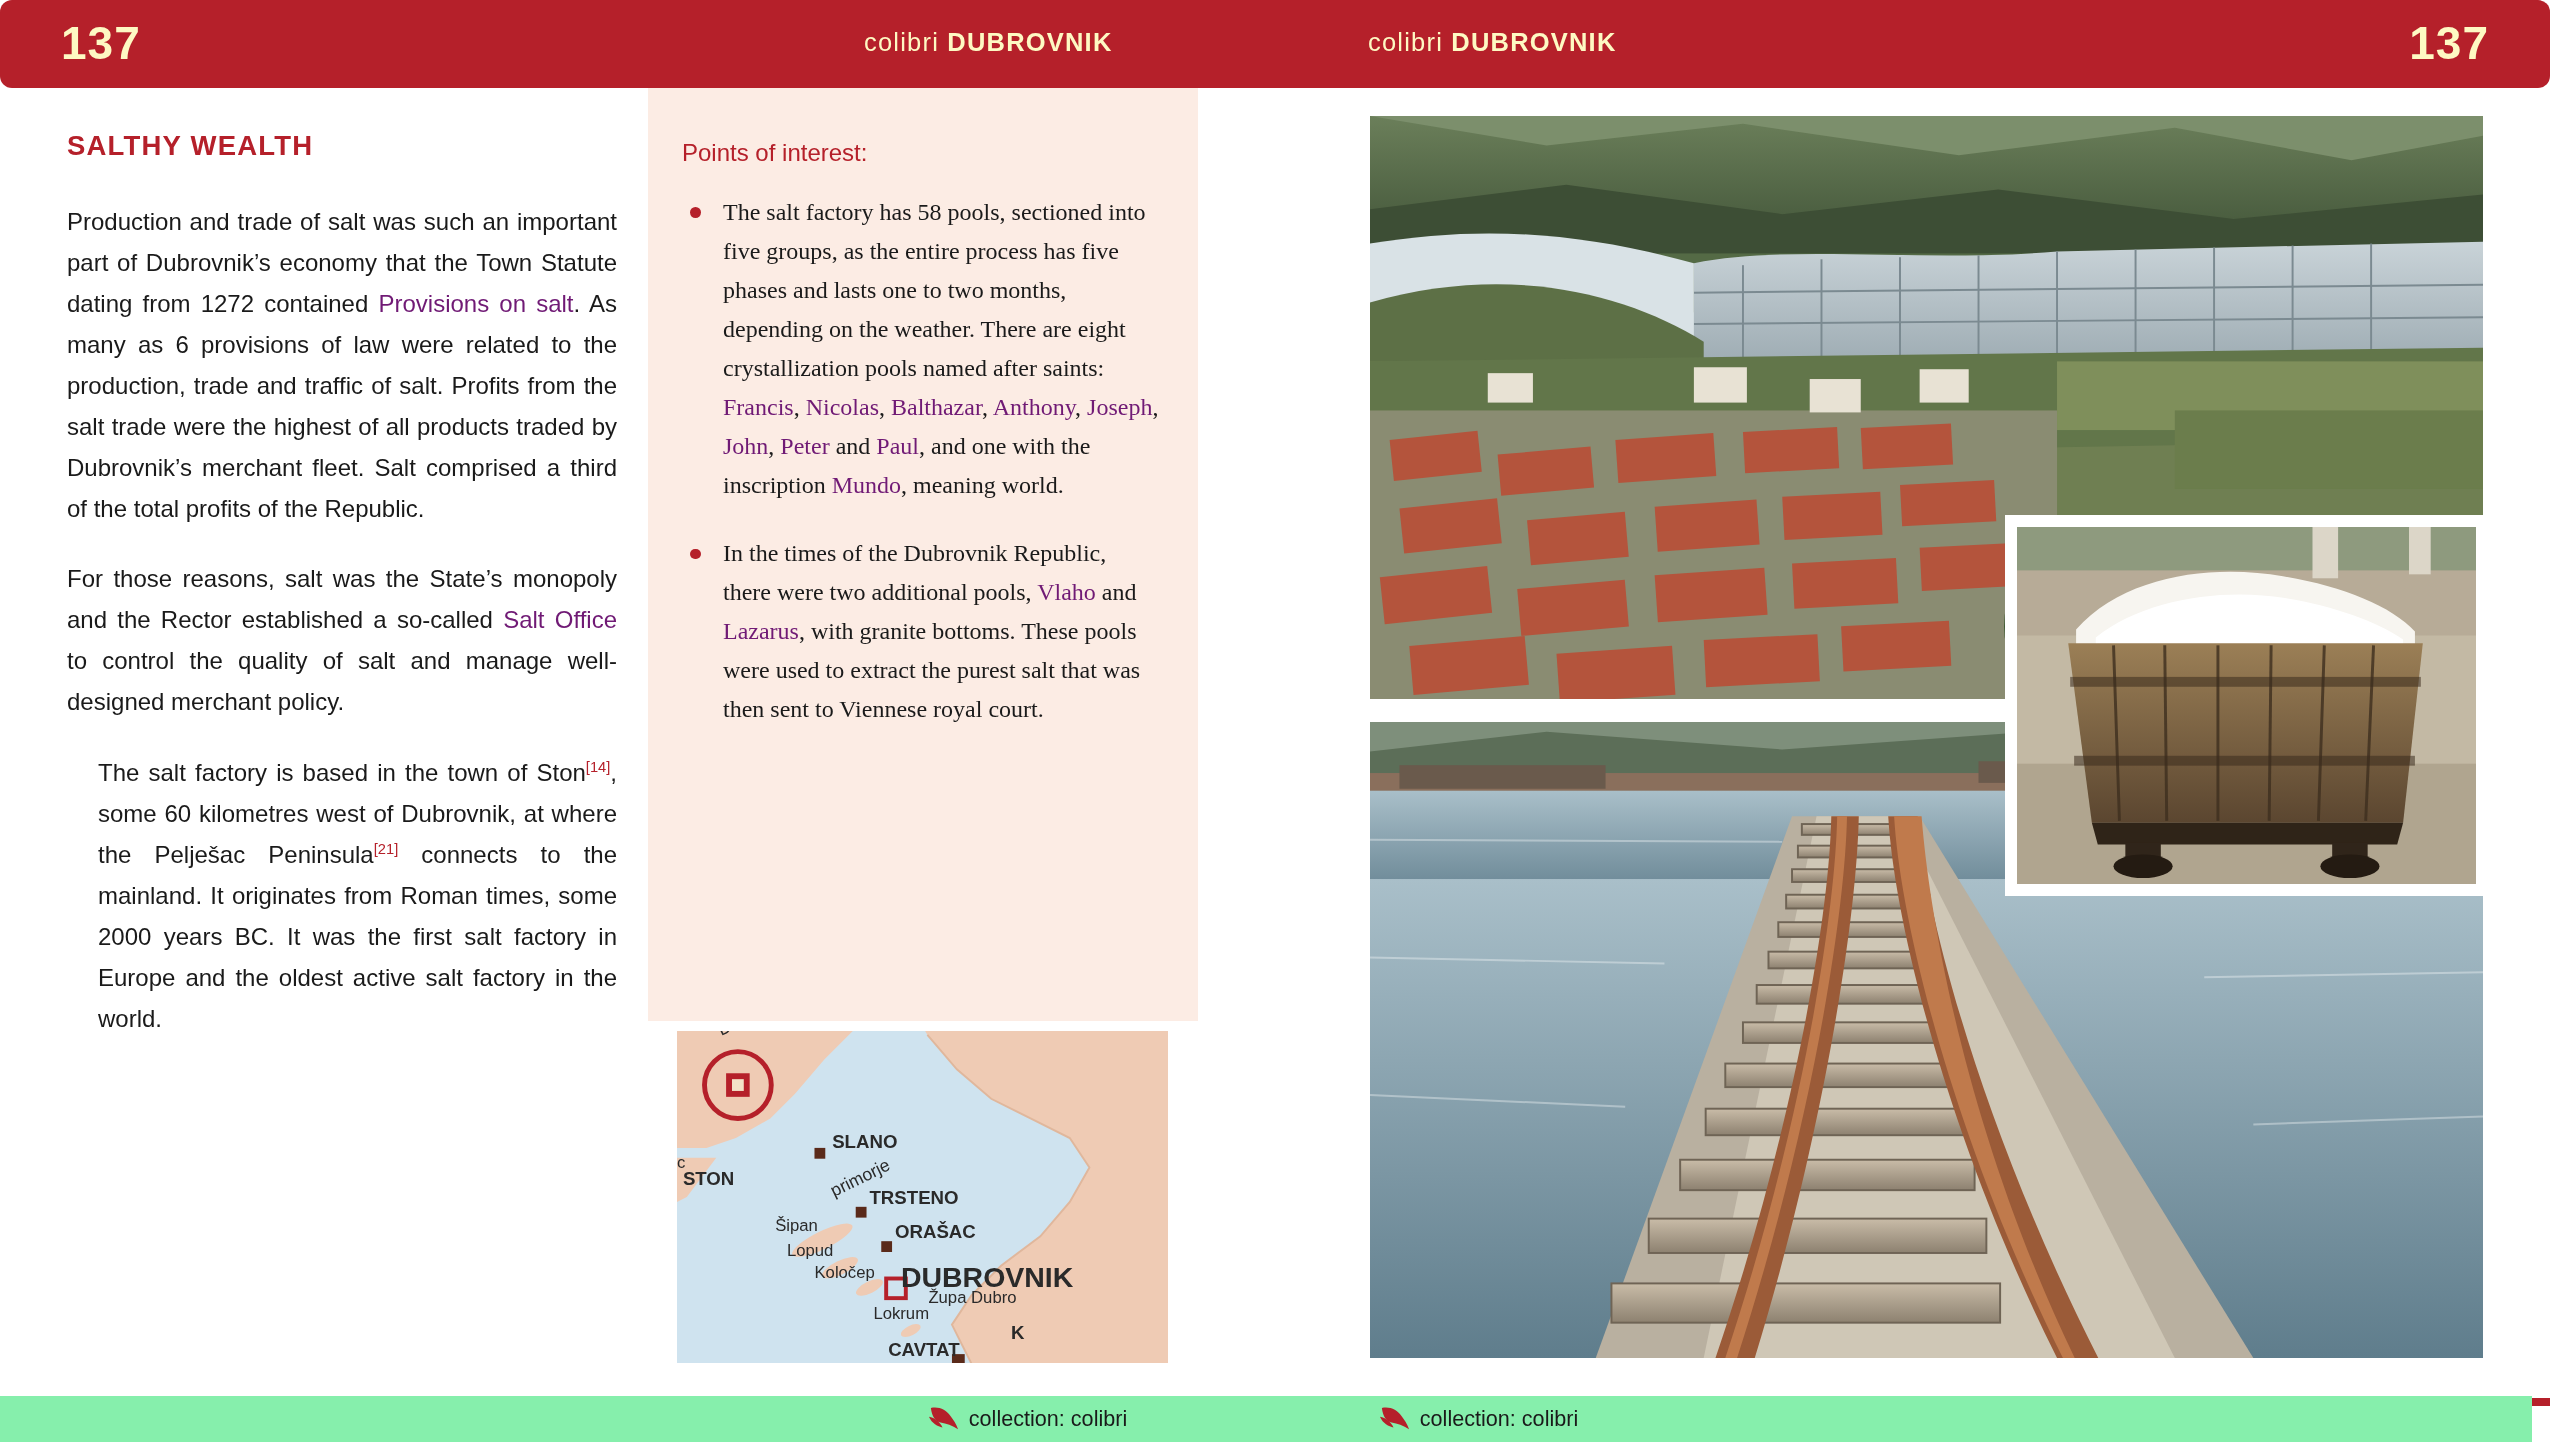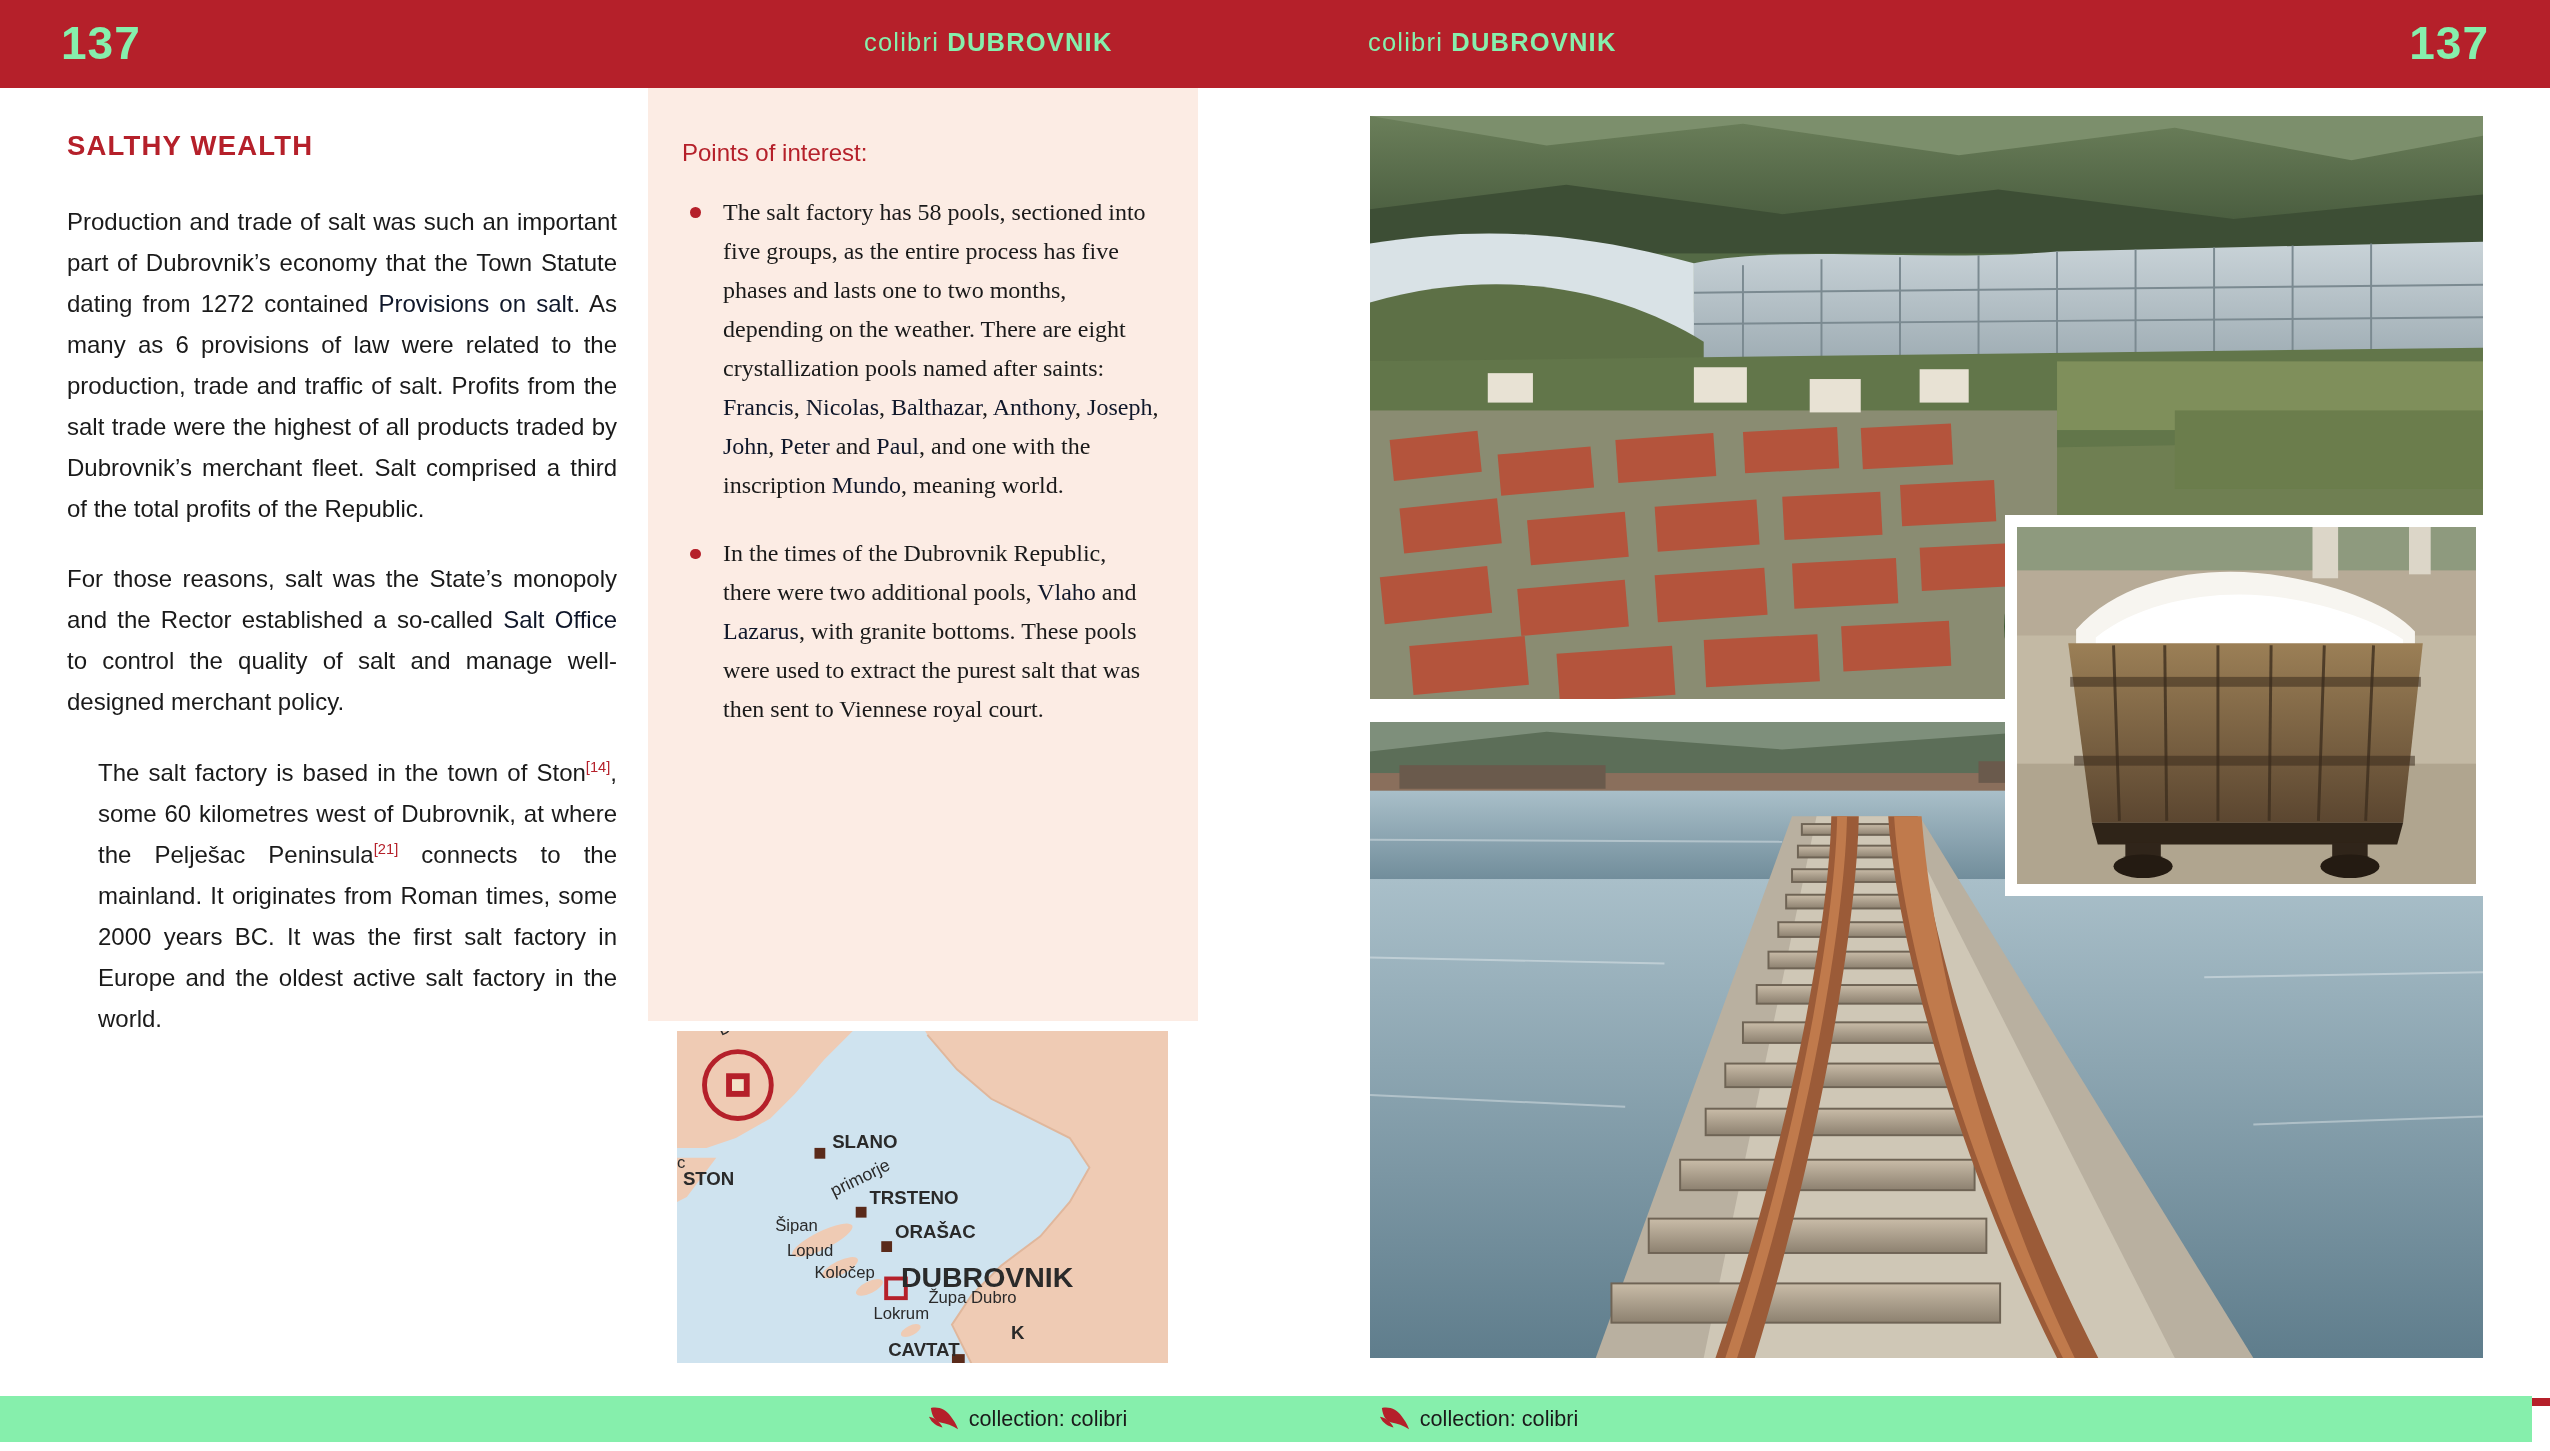--- a/index.html
+++ b/index.html
@@ -15,21 +15,22 @@
     width: 2550px; height: 1452px;
     background: #ffffff;
   }
 
   
   .header {
     position: absolute;
     top: 0; left: 0;
     width: 2550px; height: 88px;
     background: #b5202a;
-    color: #86efac;
+    color: #fef9c3;
+    border-radius: 12px;
   }
   .header .folio-left {
     position: absolute;
     left: 61px; top: 15.7px;
     font-size: 46px;
     font-weight: bold;
     letter-spacing: 1px;
   }
   .header .folio-right {
     position: absolute;
@@ -80,21 +81,21 @@
   }
   .body-par {
     color: #1a1a1a;
     font-size: 24px;
     line-height: 41px;
     text-align: justify;
     margin: 0 0 29.4px 0;
     hyphens: auto;
   }
   .body-par:last-child { margin-bottom: 0; margin-left: 31px; }
-  .hl { color: #0f172a; }
+  .hl { color: #701a75; }
   sup.fn {
     color: #b5202a;
     font-size: 14.7px;
     vertical-align: super;
     line-height: 0;
   }
 
   
   .sidebar {
     position: absolute;

